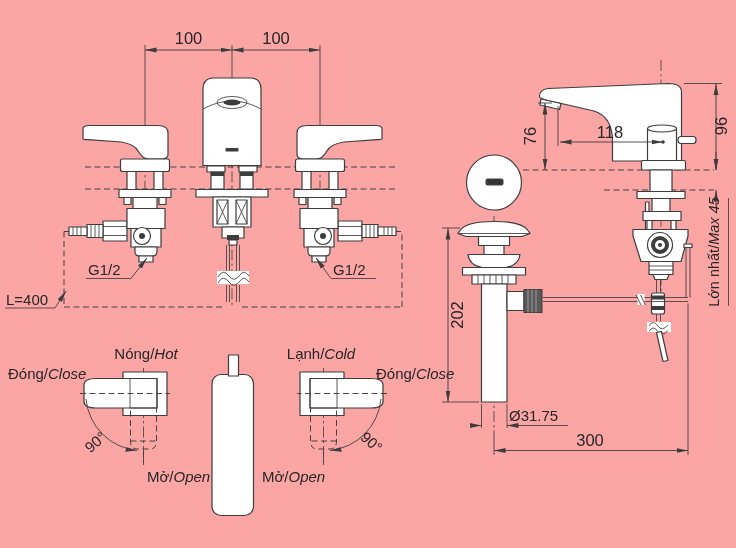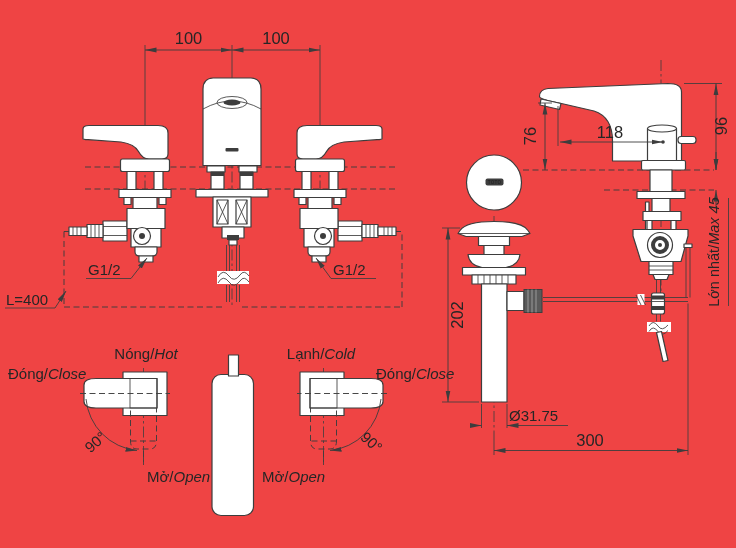--- a/index.html
+++ b/index.html
@@ -1,16 +1,16 @@
 <!DOCTYPE html>
 <html><head>
 <meta charset="utf-8">
 <style>
   html,body{margin:0;padding:0;background:#ffffff;}
-  .canvas{position:relative;width:736px;height:548px;background:#ef4444;overflow:hidden;
+  .canvas{position:relative;width:736px;height:548px;background:#fca5a5;overflow:hidden;
           font-family:"Liberation Sans","DejaVu Sans",sans-serif;}
   svg{display:block;}
   svg text{fill:#262626;font-family:"Liberation Sans","DejaVu Sans",sans-serif;}
   .ln{fill:none;stroke:#3d3d3d;stroke-width:1.2;stroke-linejoin:round;stroke-linecap:round;}
   .wf{fill:#ffffff;stroke:#3d3d3d;stroke-width:1.2;stroke-linejoin:round;}
   .thin{fill:none;stroke:#3d3d3d;stroke-width:0.85;}
   .dash{fill:none;stroke:#3d3d3d;stroke-width:0.95;stroke-dasharray:6 3.5;}
   .cl{fill:none;stroke:#3d3d3d;stroke-width:0.8;stroke-dasharray:11 3 2.5 3;}
   .dim{fill:none;stroke:#3d3d3d;stroke-width:0.9;}
   .dk{fill:#3d3d3d;stroke:none;}

